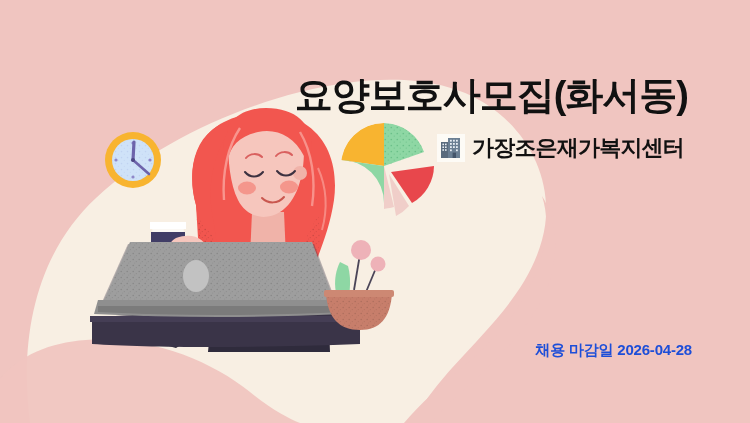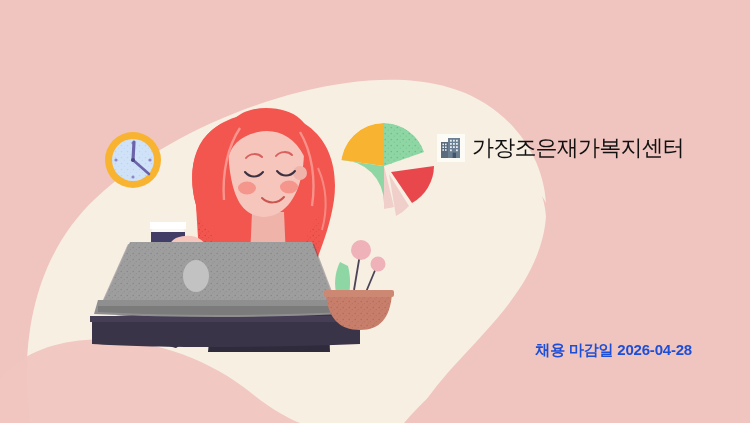--- a/index.html
+++ b/index.html
@@ -60,21 +60,21 @@
     height: 28px;
     background: #fdfbf6;
     display: flex;
     align-items: center;
     justify-content: center;
     flex: none;
   }
   #org-badge svg { display: block; }
   #org-name {
     font-size: 22px;
-    font-weight: normal;
+    font-weight: bold;
     letter-spacing: -0.8px;
     color: #111111;
     white-space: nowrap;
   }
   #deadline {
     position: absolute;
     left: 0;
     top: 341px;
     width: 692px;
     text-align: right;
@@ -297,20 +297,21 @@
       <path d="M 404 423 C 420 404 440 386 462 368
                C 500 336 528 300 540 262
                C 548 236 548 214 542 196
                C 556 218 560 252 548 286
                C 534 324 498 358 468 386
                C 448 404 436 416 430 423 Z" fill="#f0c5c0"></path>
     </g>
   </svg>
 
   <div class="text-layer">
+    <div id="headline">요양보호사모집(화서동)</div>
 
     <div id="org-row">
       <span id="org-badge">
         <svg width="22" height="22" viewBox="0 0 22 22" xmlns="http://www.w3.org/2000/svg" aria-hidden="true">
           <rect x="1" y="5" width="7" height="16" fill="#5a6b7d"></rect>
           <rect x="8" y="1" width="12" height="20" fill="#6b7f93"></rect>
           <g fill="#e8eef4">
             <rect x="2.4" y="6.6" width="1.6" height="1.6"></rect>
             <rect x="5" y="6.6" width="1.6" height="1.6"></rect>
             <rect x="2.4" y="9.4" width="1.6" height="1.6"></rect>

